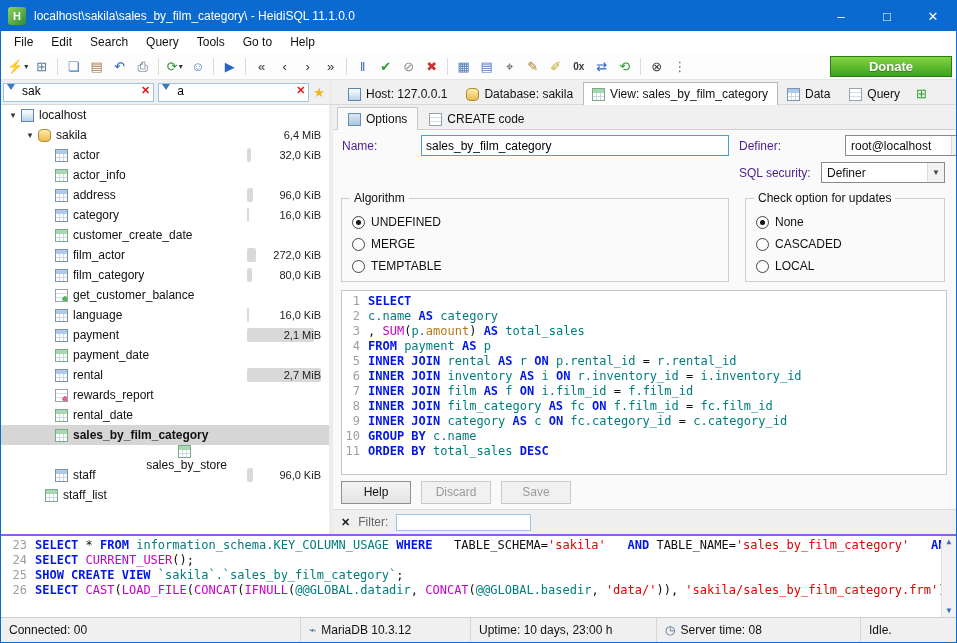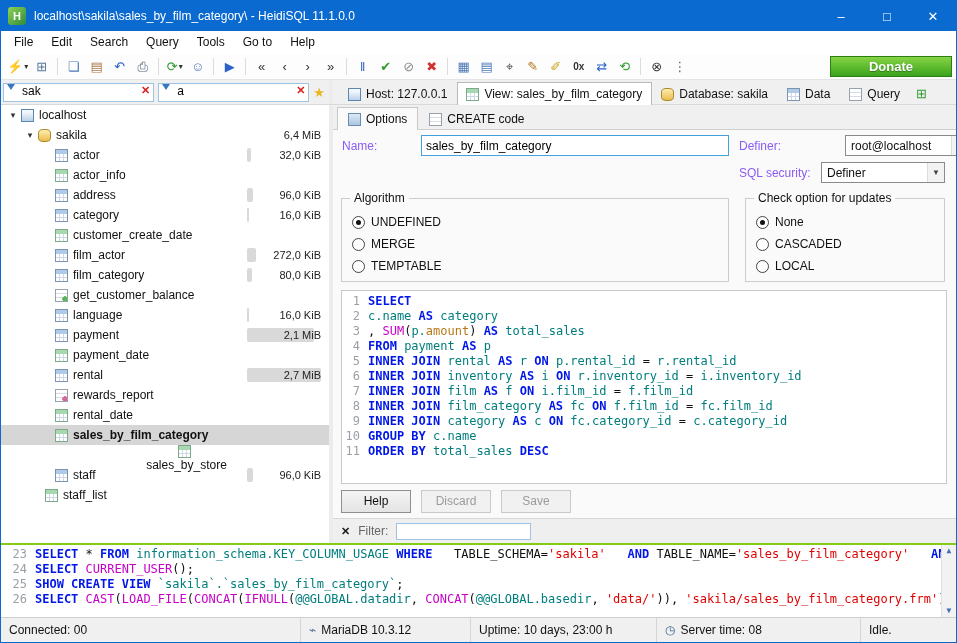--- a/index.html
+++ b/index.html
@@ -81,21 +81,21 @@
   .tsz{position:absolute;right:8px;top:3px;width:74px;height:14px;}
   .tszfill{position:absolute;left:0;top:0;height:14px;background:#d9d9d9;border-radius:2px;}
   .tsztext{position:absolute;right:0;top:0;line-height:14px;font-size:11px;color:#222;}
 
   .main{flex:1;display:flex;flex-direction:column;background:#fafafa;min-width:0;}
   .subtabs{height:25px;background:#f0f0f0;border-bottom:1px solid #cfcfcf;display:flex;align-items:flex-end;padding-left:4px;flex:0 0 auto;}
   .stab{display:flex;align-items:center;gap:5px;padding:4px 10px;border:1px solid transparent;border-bottom:none;position:relative;top:1px;}
   .stab.active{background:#fafafa;border-color:#c8c8c8;}
 
   .formarea{height:56px;position:relative;flex:0 0 auto;}
-  .flabel{position:absolute;color:#8b5cf6;text-align:right;}
+  .flabel{position:absolute;color:#4c1d95;text-align:right;}
   .nameinput{position:absolute;left:88px;top:5px;width:308px;height:21px;border:1px solid #45a1dc;
     font:12px "Liberation Sans",sans-serif;padding:0 4px;outline:none;background:#fff;}
   .combo{position:absolute;width:124px;height:21px;border:1px solid #8a8a8a;background:#fff;display:flex;align-items:center;padding-left:5px;}
   .combo .arrow{margin-left:auto;width:17px;height:100%;display:flex;align-items:center;justify-content:center;
     border-left:1px solid #dcdcdc;background:#f2f2f2;font-size:8px;color:#444;}
 
   .groups{display:flex;padding:12px 9px 0 8px;height:96px;flex:0 0 auto;}
   .groupbox{position:relative;border:1px solid #cdcdcd;background:#fafafa;padding:12px 10px 4px;}
   .gb-alg{width:388px;}
   .gb-chk{width:200px;margin-left:16px;}
@@ -121,21 +121,21 @@
     background:linear-gradient(#f4f4f4,#e4e4e4);border:1px solid #8f8f8f;color:#111;}
   .btn.disabled{color:#9b9b9b;border-color:#c9c9c9;background:#f1f1f1;}
 
   .filterbar{height:25px;background:#efefef;border-top:1px solid #d8d8d8;display:flex;align-items:center;gap:8px;
     padding:0 8px;flex:0 0 auto;}
   .fb-close{color:#222;font-size:11px;font-weight:bold;}
   .fb-label{color:#666;}
   .fb-input{width:135px;height:17px;border:1px solid #9fc3e4;background:#fff;font:12px "Liberation Sans",sans-serif;outline:none;padding:0 3px;}
 
   
-  .log{height:74px;flex:0 0 auto;background:#fff;border-top:2px solid #84cc16;position:relative;
+  .log{height:83px;flex:0 0 auto;background:#fff;border-top:2px solid #8b5cf6;position:relative;
     font-family:"DejaVu Sans Mono","Liberation Mono",monospace;font-size:12px;padding:2px 16px 0 0;overflow:hidden;}
   .log .ln{width:34px;}
   .logscroll{position:absolute;right:0;top:0;bottom:0;width:15px;background:#f2f2f2;border-left:1px solid #e0e0e0;
     display:flex;flex-direction:column;justify-content:space-between;align-items:center;padding:2px 0;}
   .scr{font-size:8px;color:#3f6db5;line-height:1;}
 
   
   .statusbar{height:25px;background:#f0f0f0;border-top:1px solid #cfcfcf;display:flex;align-items:center;flex:0 0 auto;}
   .sseg{height:100%;display:flex;align-items:center;gap:5px;padding:0 8px;border-right:1px solid #d5d5d5;
     white-space:nowrap;overflow:hidden;flex:0 0 auto;}
@@ -273,27 +273,27 @@
         <span class="clearx">✕</span>
       </div>
       <span class="star">★</span>
     </div>
     <div class="subbar-right">
       <div style="display:flex;">
           <div class="mtab">
             <span class="ti ti-server"></span>
             <span>Host: 127.0.0.1</span>
           </div>
+          <div class="mtab">
+            <span class="ti ti-db"></span>
+            <span>Database: sakila</span>
+          </div>
           <div class="mtab active">
             <span class="ti ti-view"></span>
             <span>View: sales_by_film_category</span>
-          </div>
-          <div class="mtab">
-            <span class="ti ti-db"></span>
-            <span>Database: sakila</span>
           </div>
           <div class="mtab">
             <span class="ti ti-table"></span>
             <span>Data</span>
           </div>
           <div class="mtab">
             <span class="ti ti-page"></span>
             <span>Query</span>
           </div>
         </div>

